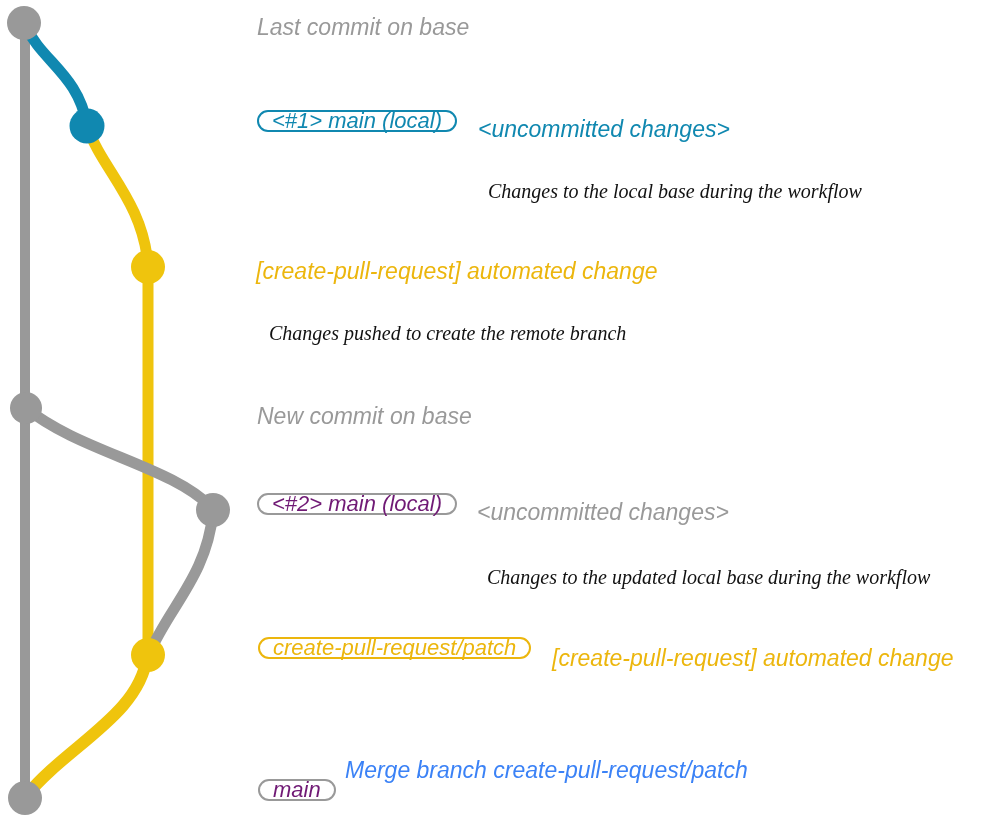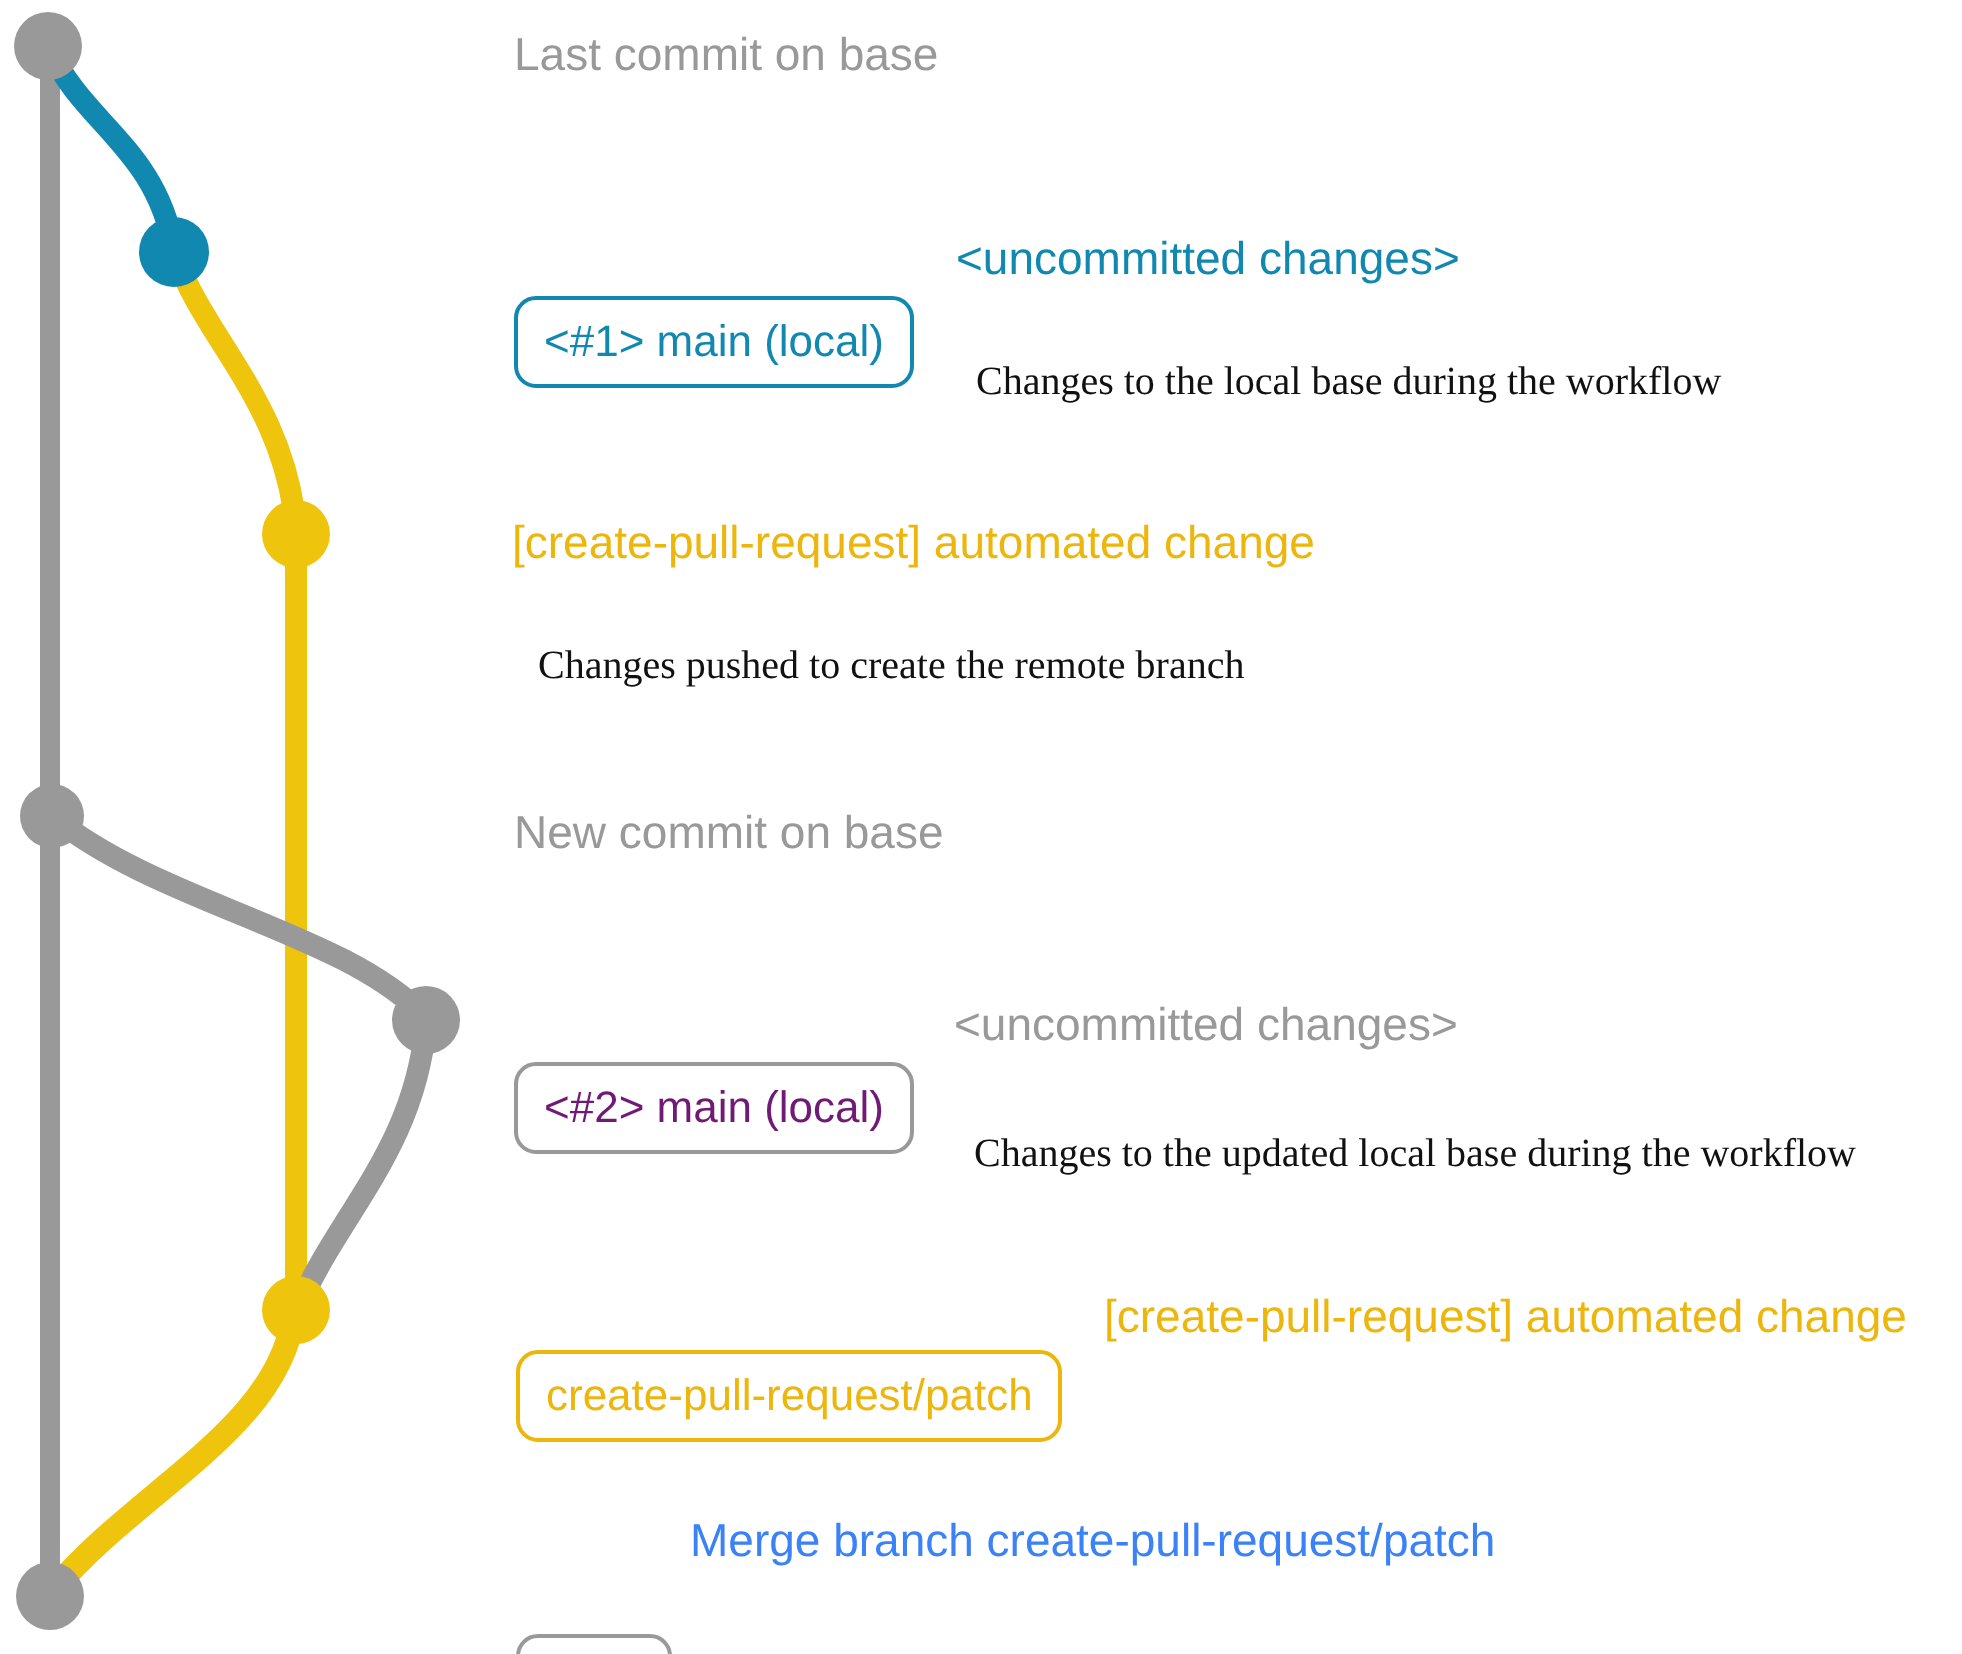--- a/index.html
+++ b/index.html
@@ -3,50 +3,50 @@
 <meta charset="utf-8">
 <style>
   html, body { margin: 0; padding: 0; background: #ffffff; }
   .stage {
     position: relative;
     width: 981px;
     height: 827px;
     background: #ffffff;
     overflow: hidden;
     font-family: "Liberation Sans", sans-serif;
+    font-style: italic;
   }
   .graph-svg { position: absolute; left: 0; top: 0; }
   .edge { fill: none; stroke-linecap: round; }
   .h {
     position: absolute;
     font-size: 23px;
     line-height: 28px;
     white-space: nowrap;
   }
   .note {
     position: absolute;
     font-family: "Liberation Serif", serif;
     font-size: 20px;
     line-height: 24px;
     white-space: nowrap;
     margin-top: 32px;
   }
   .badge {
     position: absolute;
     box-sizing: border-box;
-    height: 46px;
+    height: 22px;
     display: inline-flex;
     align-items: center;
     border: 2px solid;
     border-radius: 11px;
     padding: 0 13px;
     font-size: 22px;
     white-space: nowrap;
     background: #ffffff;
-    margin-top: 38px;
   }
 </style>
 </head>
 <body>
 
 <div class="stage">
 
   <svg class="graph-svg" width="981" height="827" viewBox="0 0 981 827">
 
     <path class="edge" d="M 25 23 L 25 798" stroke-width="10" style="stroke: rgb(153, 153, 153);"></path>
@@ -83,16 +83,16 @@
 
   <div class="h" style="left: 257px; top: 402px; color: rgb(153, 153, 153);">New commit on base</div>
 
   <div class="badge" style="left: 257px; top: 493px; color: #701a75; border-color: rgb(153, 153, 153);">&lt;#2&gt; main (local)</div>
   <div class="h" style="left: 477px; top: 498px; color: rgb(153, 153, 153);">&lt;uncommitted changes&gt;</div>
   <div class="note" style="left: 487px; top: 533px; color: rgb(17, 17, 17);">Changes to the updated local base during the workflow</div>
 
   <div class="badge" style="left: 258px; top: 637px; color: rgb(236, 182, 13); border-color: rgb(236, 182, 13);">create-pull-request/patch</div>
   <div class="h" style="left: 552px; top: 644px; color: rgb(236, 182, 13);">[create-pull-request] automated change</div>
 
-  <div class="badge" style="left: 258px; top: 779px; color: #0c4a6e; border-color: rgb(153, 153, 153);">main</div>
+  <div class="badge" style="left: 258px; top: 779px; color: #701a75; border-color: rgb(153, 153, 153);">main</div>
   <div class="h" style="left: 345px; top: 756px; color: #3b82f6;">Merge branch create-pull-request/patch</div>
 
 </div>
 
 </body></html>

